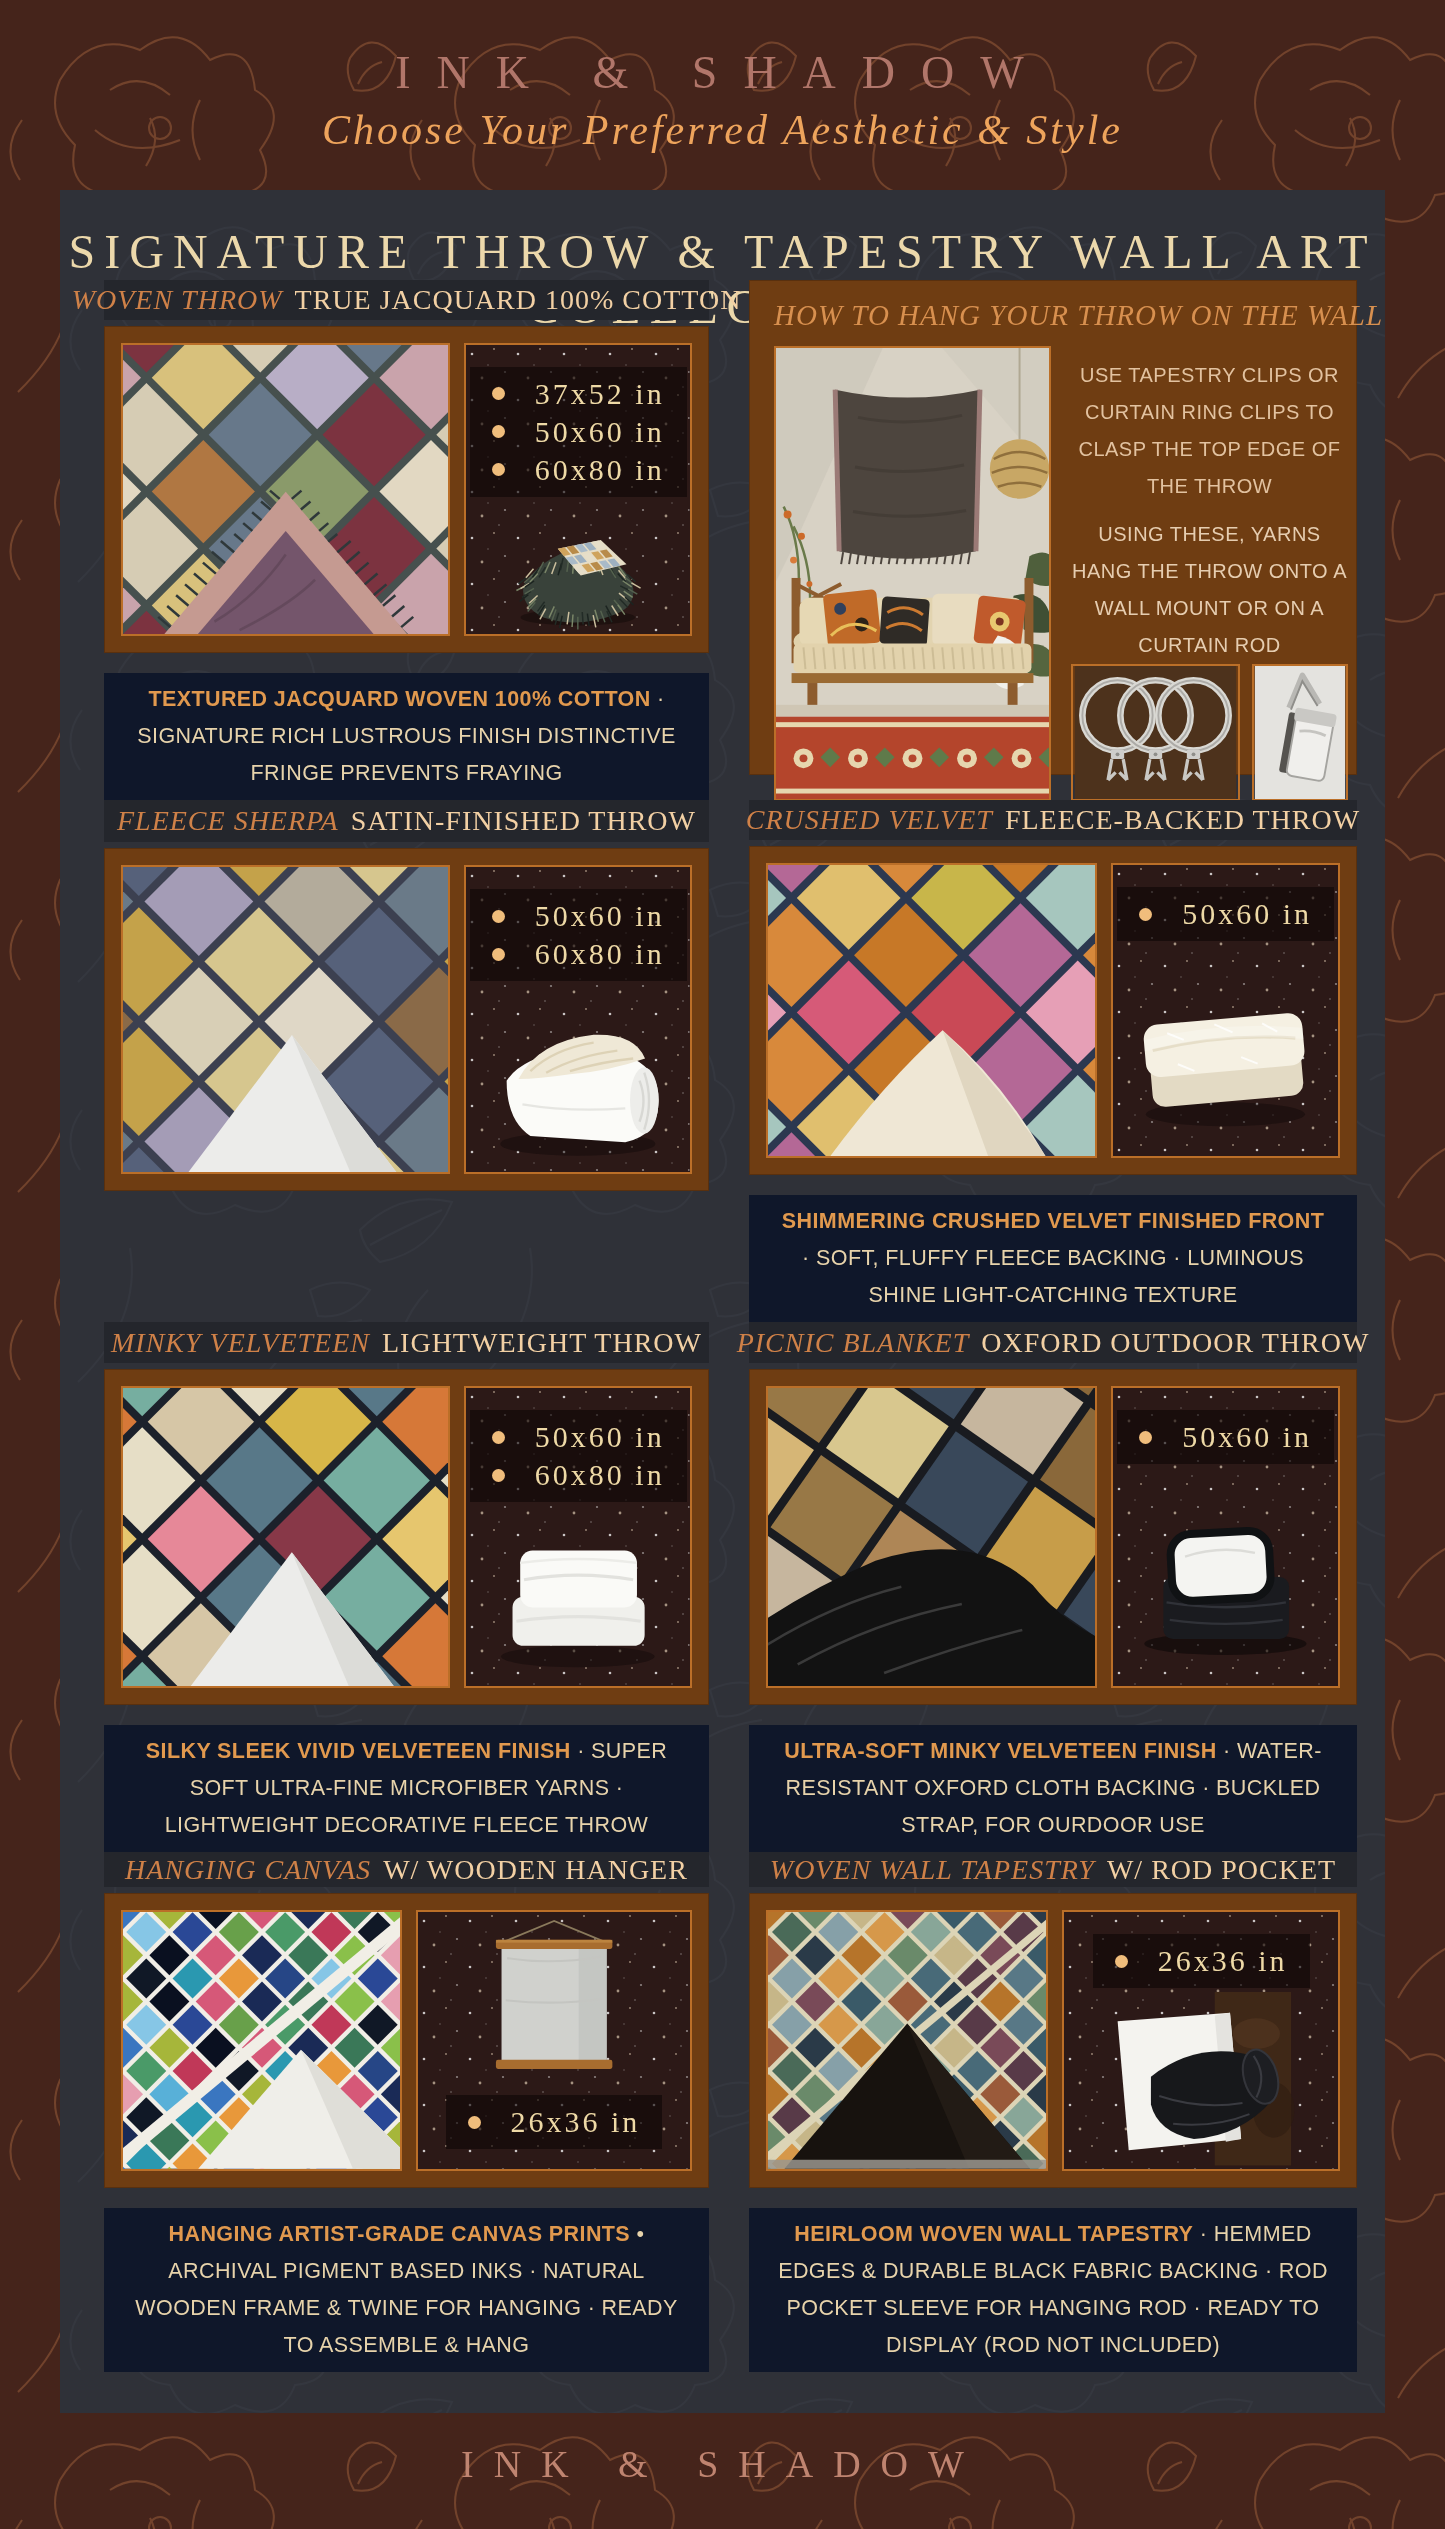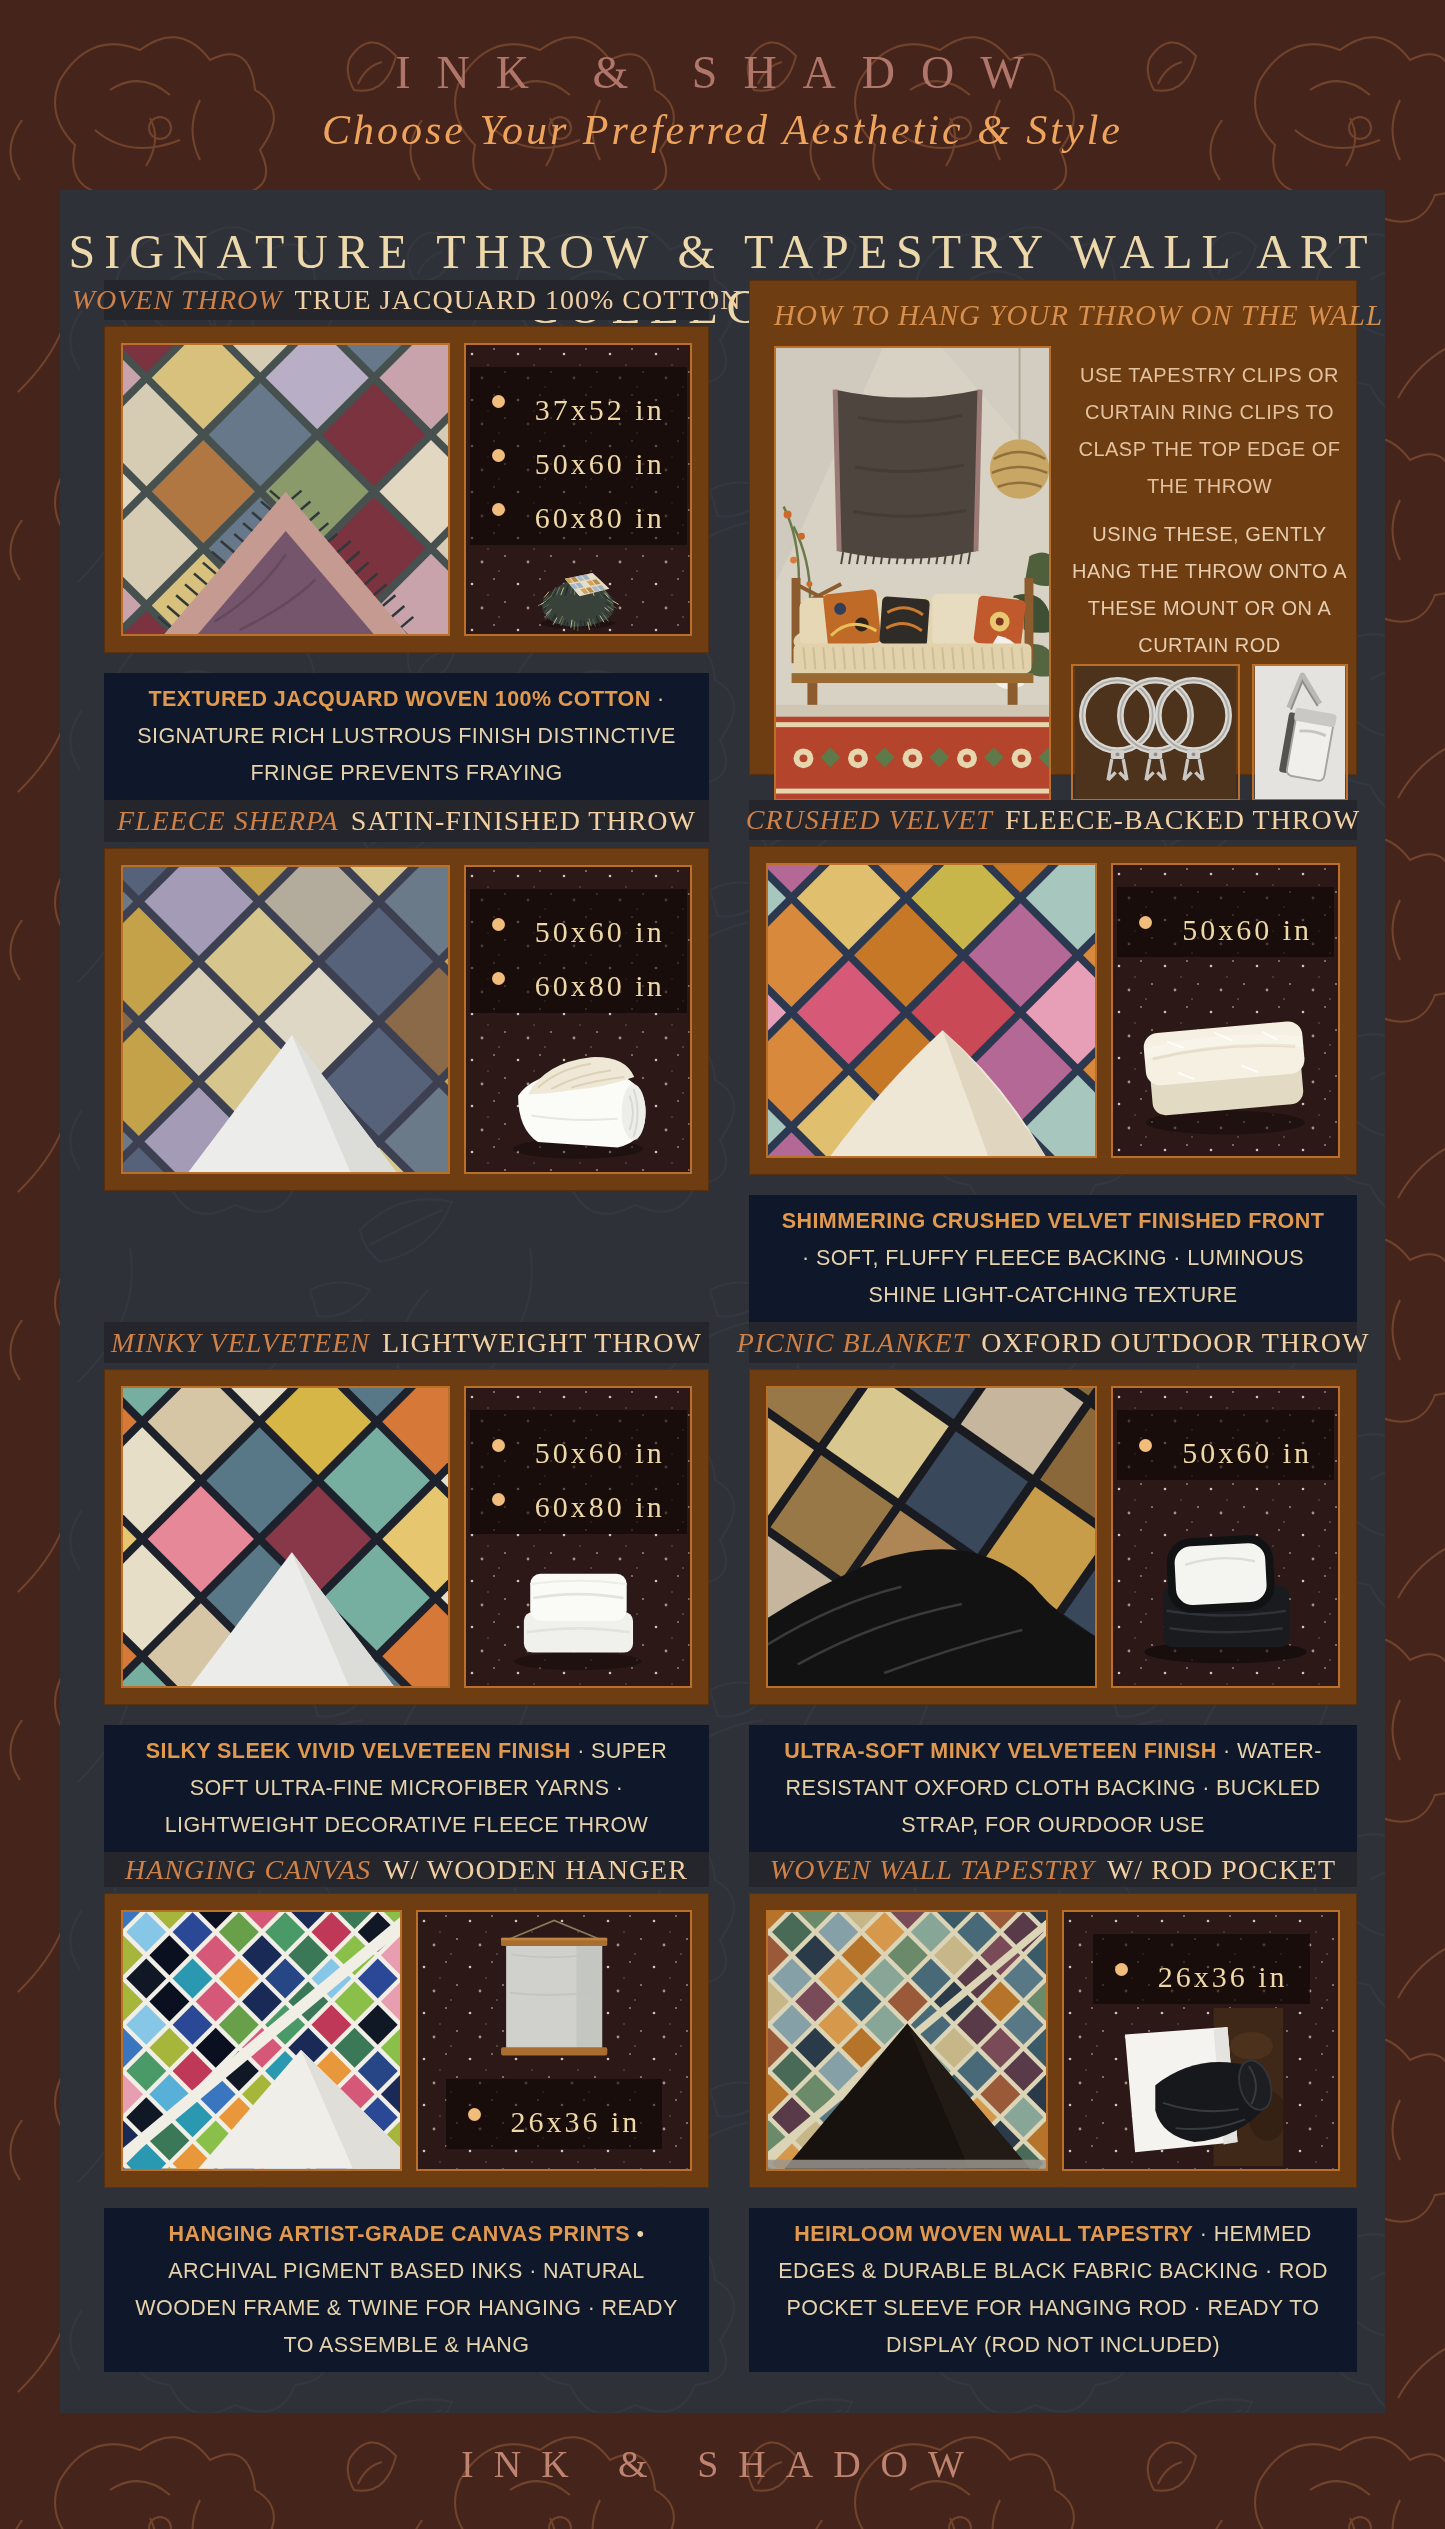--- a/index.html
+++ b/index.html
@@ -31,21 +31,21 @@
   .info{flex:1;border:2px solid #bb6f28;background:#2c1917;position:relative;overflow:hidden;
     display:flex;flex-direction:column;align-items:center;}
   .speck-layer{position:absolute;inset:0;width:100%;height:100%;pointer-events:none;}
   .sizeband{position:relative;margin-top:22px;background:rgba(14,7,6,.62);padding:10px 22px;
     display:flex;flex-direction:column;gap:4px;z-index:2;}
   .info.sizes-bottom{flex-direction:column;}
   .info.sizes-bottom .sizeband{order:2;margin-top:0;margin-bottom:20px;}
   .info.sizes-bottom .mock{order:1;}
   .size-row{display:flex;align-items:center;gap:30px;}
   .dot{width:13px;height:13px;border-radius:50%;background:#f0bd7c;flex:0 0 auto;}
-  .size-text{font-family:"Liberation Serif",serif;font-size:30px;color:#eed9a6;letter-spacing:3px;margin-top:16px;}
+  .size-text{font-family:"Liberation Serif",serif;font-size:30px;color:#eed9a6;letter-spacing:3px;}
   .mock{position:relative;flex:1;width:100%;z-index:1;}
   .mock svg{position:absolute;left:4%;top:2%;width:92%;height:96%;}
   .desc{flex:1;background:#0f172a;display:flex;align-items:center;justify-content:center;
     text-align:center;padding:8px 24px;box-sizing:border-box;}
   .desc p{margin:0;font-size:21.5px;line-height:1.72;letter-spacing:.4px;max-width:555px;}
   .desc .hl{font-weight:bold;color:#e1994e;}
   .desc .dr{color:#e7d3ab;font-weight:normal;}
   
   .hang-panel{height:495px;background:#6f3d12;border:1px solid #59300e;box-sizing:border-box;
     padding:18px 24px 24px;display:flex;flex-direction:column;}
@@ -486,21 +486,21 @@
                     <circle cx="205" cy="414" r="4" fill="#b4452c"></circle>
         <rect x="225" y="406" width="14" height="14" transform="rotate(45 232 413)" fill="#5f7a4a"></rect>
                     <circle cx="260" cy="414" r="10" fill="#e6d6ae"></circle>
                     <circle cx="260" cy="414" r="4" fill="#b4452c"></circle>
         <rect x="280" y="406" width="14" height="14" transform="rotate(45 287 413)" fill="#5f7a4a"></rect>
                   </g>
                 </svg>
             </div>
             <div class="hang-right">
               <p class="p1">USE TAPESTRY CLIPS OR CURTAIN RING CLIPS TO CLASP THE TOP EDGE OF THE THROW</p>
-              <p class="p2">USING THESE, GENTLY HANG THE THROW ONTO A THESE MOUNT OR ON A CURTAIN ROD</p>
+              <p class="p2">USING THESE, YARNS HANG THE THROW ONTO A WALL MOUNT OR ON A CURTAIN ROD</p>
               <div class="hang-icons">
                 <div class="icon-frame rings">
                   <svg viewBox="0 0 170 140">
                       <rect width="170" height="140" fill="#4d321c"></rect>
                       <circle cx="45" cy="52" r="37" fill="none" stroke="#d9d8d3" stroke-width="7"></circle>
         <circle cx="45" cy="52" r="37" fill="none" stroke="#8f8e8a" stroke-width="2" opacity=".6"></circle>
         <rect x="38" y="88" width="14" height="10" rx="2" fill="#cfcecb"></rect>
         <circle cx="45" cy="93" r="2" fill="#8f8e8a"></circle>
         <path d="M39,98 L35,120 M51,98 L55,120 M35,120 L43,112 M55,120 L47,112" stroke="#c9c8c4" stroke-width="3.5" fill="none"></path>
                       <circle cx="85" cy="52" r="37" fill="none" stroke="#d9d8d3" stroke-width="7"></circle>

